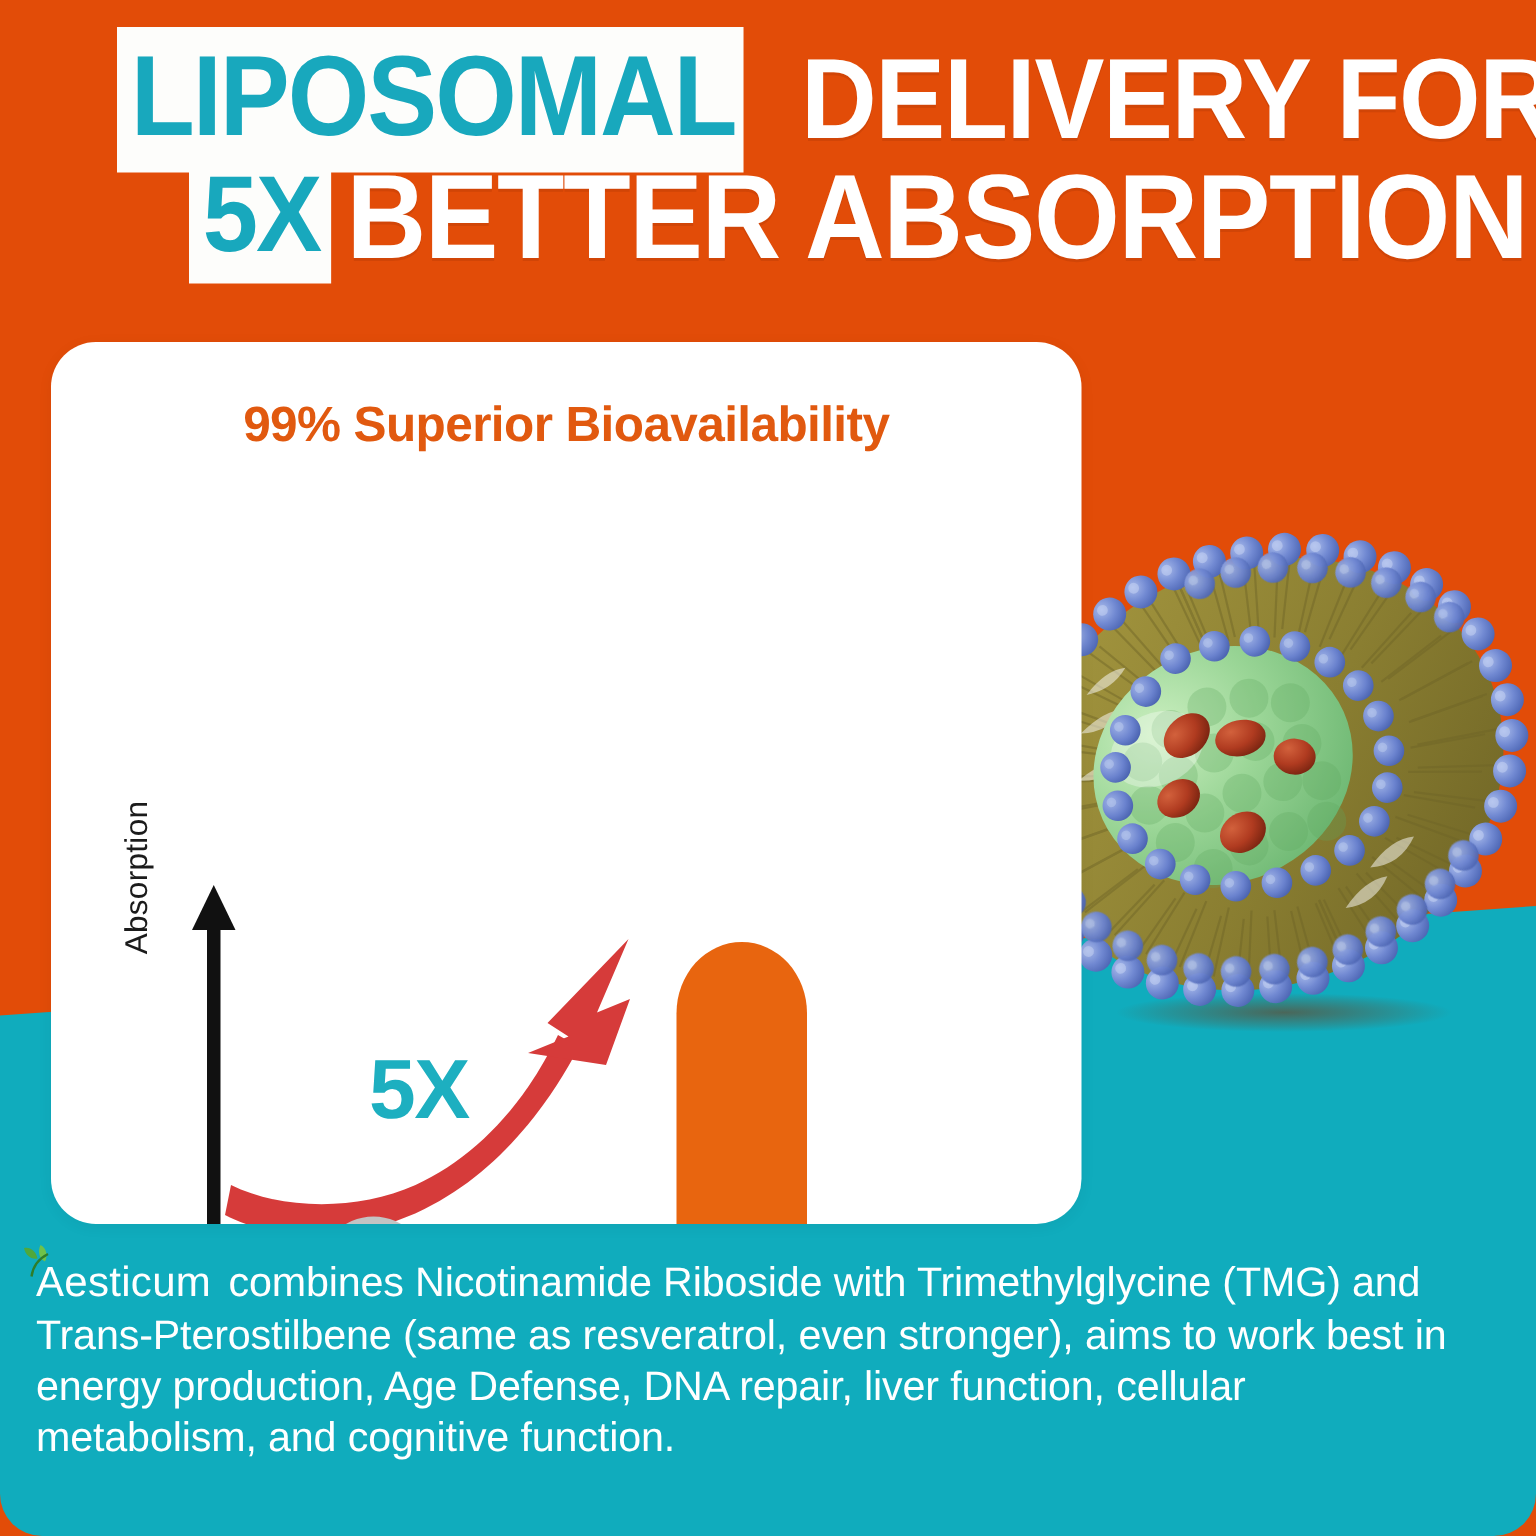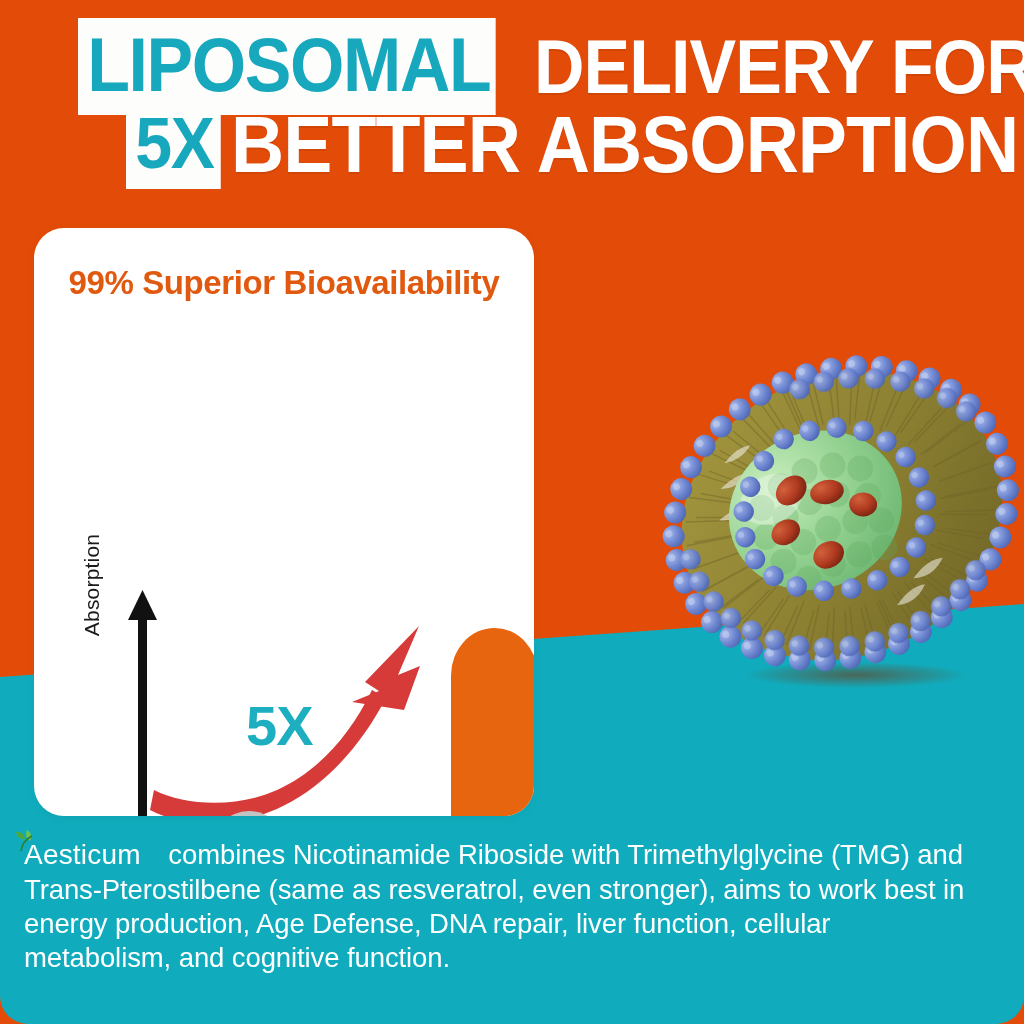--- a/index.html
+++ b/index.html
@@ -49,21 +49,21 @@
     transform:scaleX(.92);
     transform-origin:left center;
     display:inline-block;
     margin-left:2px;
     text-shadow:0 2px 0 rgba(150,45,5,.22);
   }
   .hl-row.r2 .hl-plain{font-size:80px;}
 
   
   .card{
-    position:absolute;left:34px;top:228px;width:500px;height:588px;
+    position:absolute;left:34px;top:228px;width:687px;height:588px;
     background:#FFFFFF;border-radius:30px;
     box-shadow:0 2px 10px rgba(0,0,0,.05);
     overflow:hidden;
   }
   .card-title{
     position:absolute;left:0;right:0;top:36px;text-align:center;
     color:#E1590F;font-weight:700;font-size:33px;letter-spacing:-.4px;
   }
 
   
@@ -93,21 +93,21 @@
   .liposome{position:absolute;left:660px;top:330px;width:364px;height:380px;}
   .liposome svg{display:block;}
 
   
   .blurb{
     position:absolute;left:24px;top:838px;width:960px;
     color:#FFFFFF;font-size:27.5px;line-height:1.24;letter-spacing:-.1px;
   }
   .brand{
     display:inline-block;vertical-align:baseline;position:relative;
-    font-size:28px;letter-spacing:.2px;color:#FFFFFF;margin-right:20px;
+    font-size:28px;letter-spacing:.2px;color:#FFFFFF;margin-right:4px;
   }
   .brand .leaf{
     position:absolute;left:-12px;top:-9px;width:34px;height:26px;
   }
 </style>
 </head>
 <body>
 
 <div id="stage">
 

